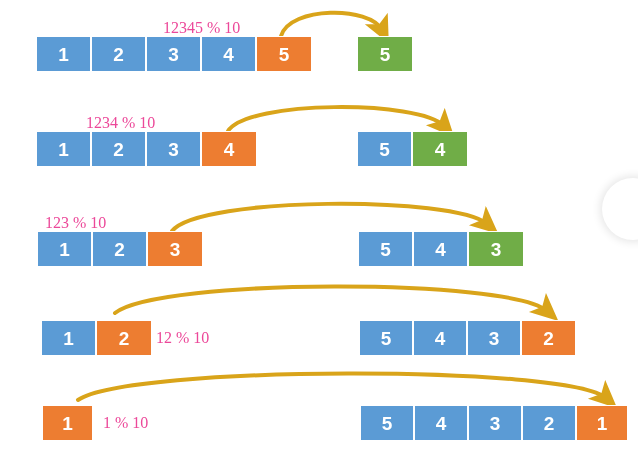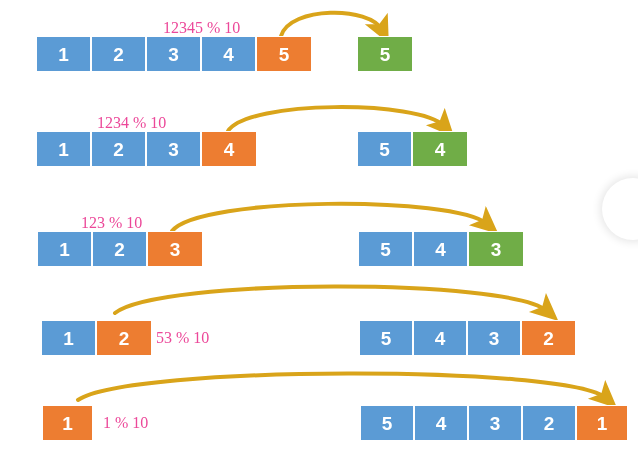--- a/index.html
+++ b/index.html
@@ -101,49 +101,49 @@
       <div class="cell blue" style="width:55px;">3</div>
       <div class="cell blue" style="width:55px;">4</div>
       <div class="cell orange" style="width:56px;">5</div>
     </div>
     <div class="cells" style="left:357px; top:36px;">
       <div class="cell green" style="width:56px;">5</div>
     </div>
   </div>
 
   <div class="row" style="top:0;">
-    <div class="expr" style="left:97px; top:115px;">1234 % 10</div>
+    <div class="expr" style="left:86px; top:115px;">1234 % 10</div>
     <div class="cells" style="left:36px; top:131px;">
       <div class="cell blue" style="width:55px;">1</div>
       <div class="cell blue" style="width:55px;">2</div>
       <div class="cell blue" style="width:55px;">3</div>
       <div class="cell orange" style="width:56px;">4</div>
     </div>
     <div class="cells" style="left:357px; top:131px;">
       <div class="cell blue" style="width:55px;">5</div>
       <div class="cell green" style="width:56px;">4</div>
     </div>
   </div>
 
   <div class="row" style="top:0;">
-    <div class="expr" style="left:45px; top:215px;margin-left:36px;">123 % 10</div>
+    <div class="expr" style="left:45px; top:215px;">123 % 10</div>
     <div class="cells" style="left:37px; top:231px;">
       <div class="cell blue" style="width:55px;">1</div>
       <div class="cell blue" style="width:55px;">2</div>
       <div class="cell orange" style="width:56px;">3</div>
     </div>
     <div class="cells" style="left:358px; top:231px;">
       <div class="cell blue" style="width:55px;">5</div>
       <div class="cell blue" style="width:55px;">4</div>
       <div class="cell green" style="width:56px;">3</div>
     </div>
   </div>
 
   <div class="row" style="top:0;">
-    <div class="expr" style="left:156px; top:330px;">53 % 10</div>
+    <div class="expr" style="left:156px; top:330px;">12 % 10</div>
     <div class="cells" style="left:41px; top:320px;">
       <div class="cell blue" style="width:55px;">1</div>
       <div class="cell orange" style="width:56px;">2</div>
     </div>
     <div class="cells" style="left:359px; top:320px;">
       <div class="cell blue" style="width:54px;">5</div>
       <div class="cell blue" style="width:54px;">4</div>
       <div class="cell blue" style="width:54px;">3</div>
       <div class="cell orange" style="width:55px;">2</div>
     </div>

